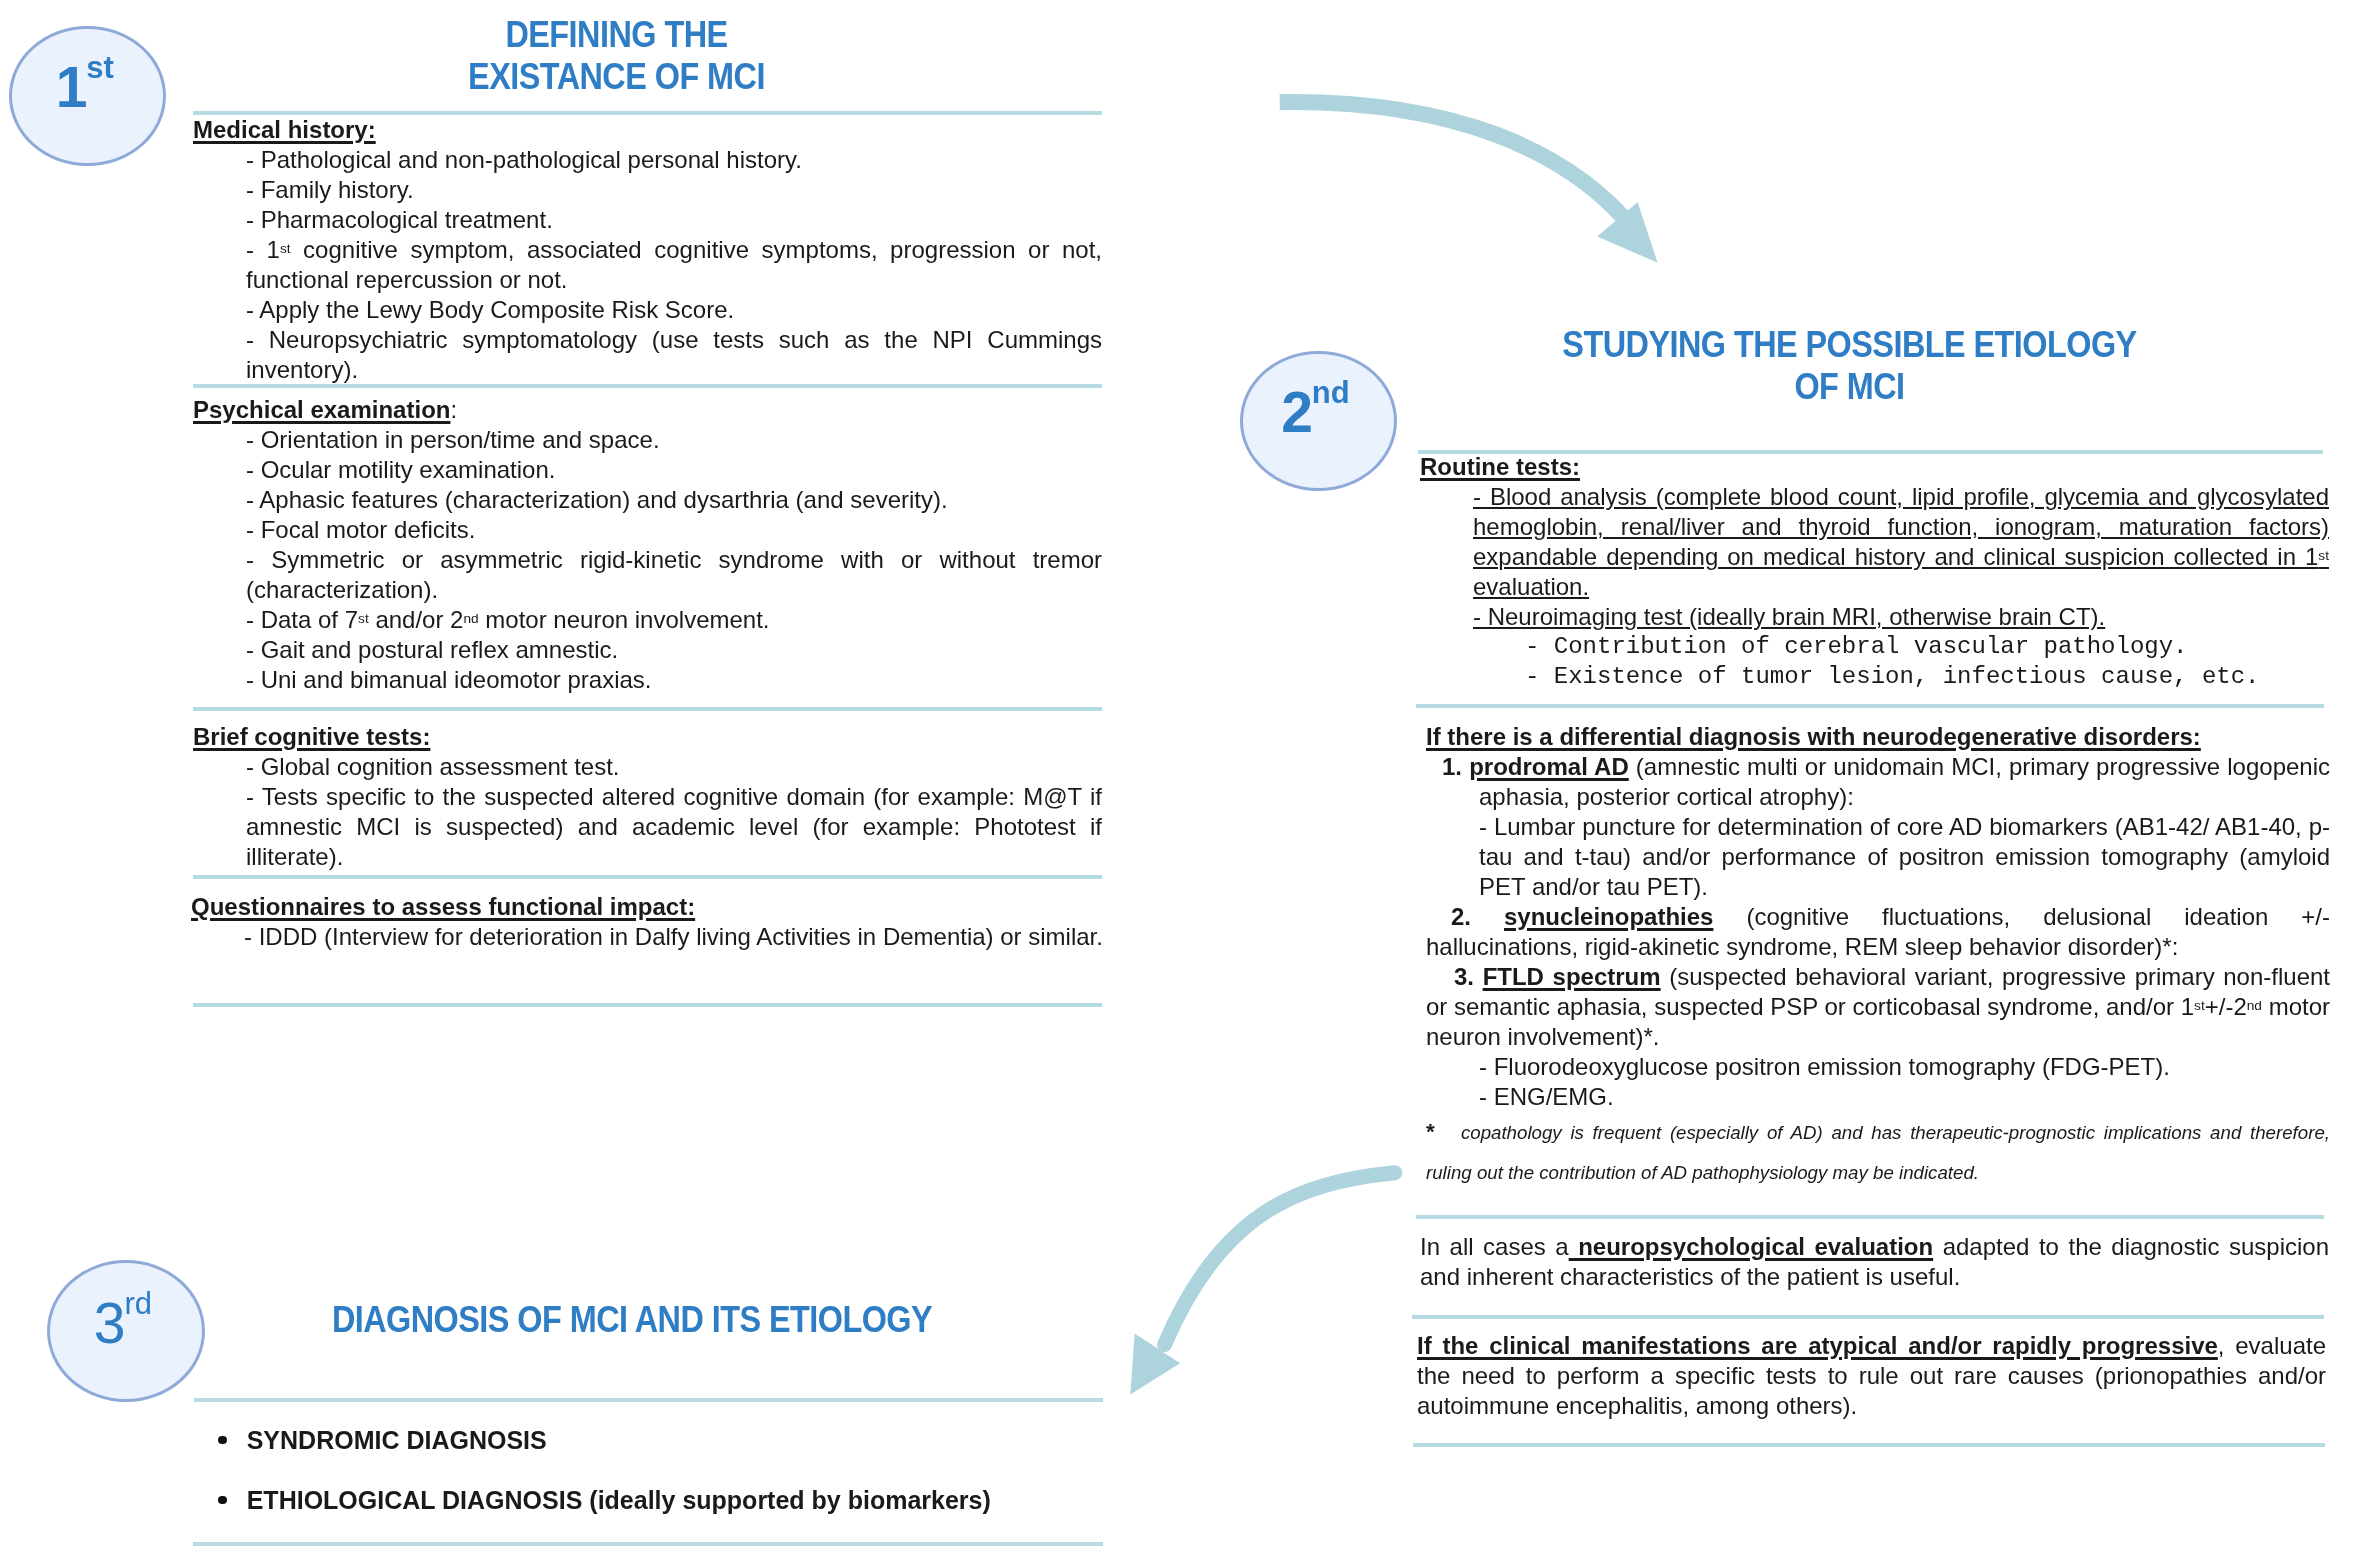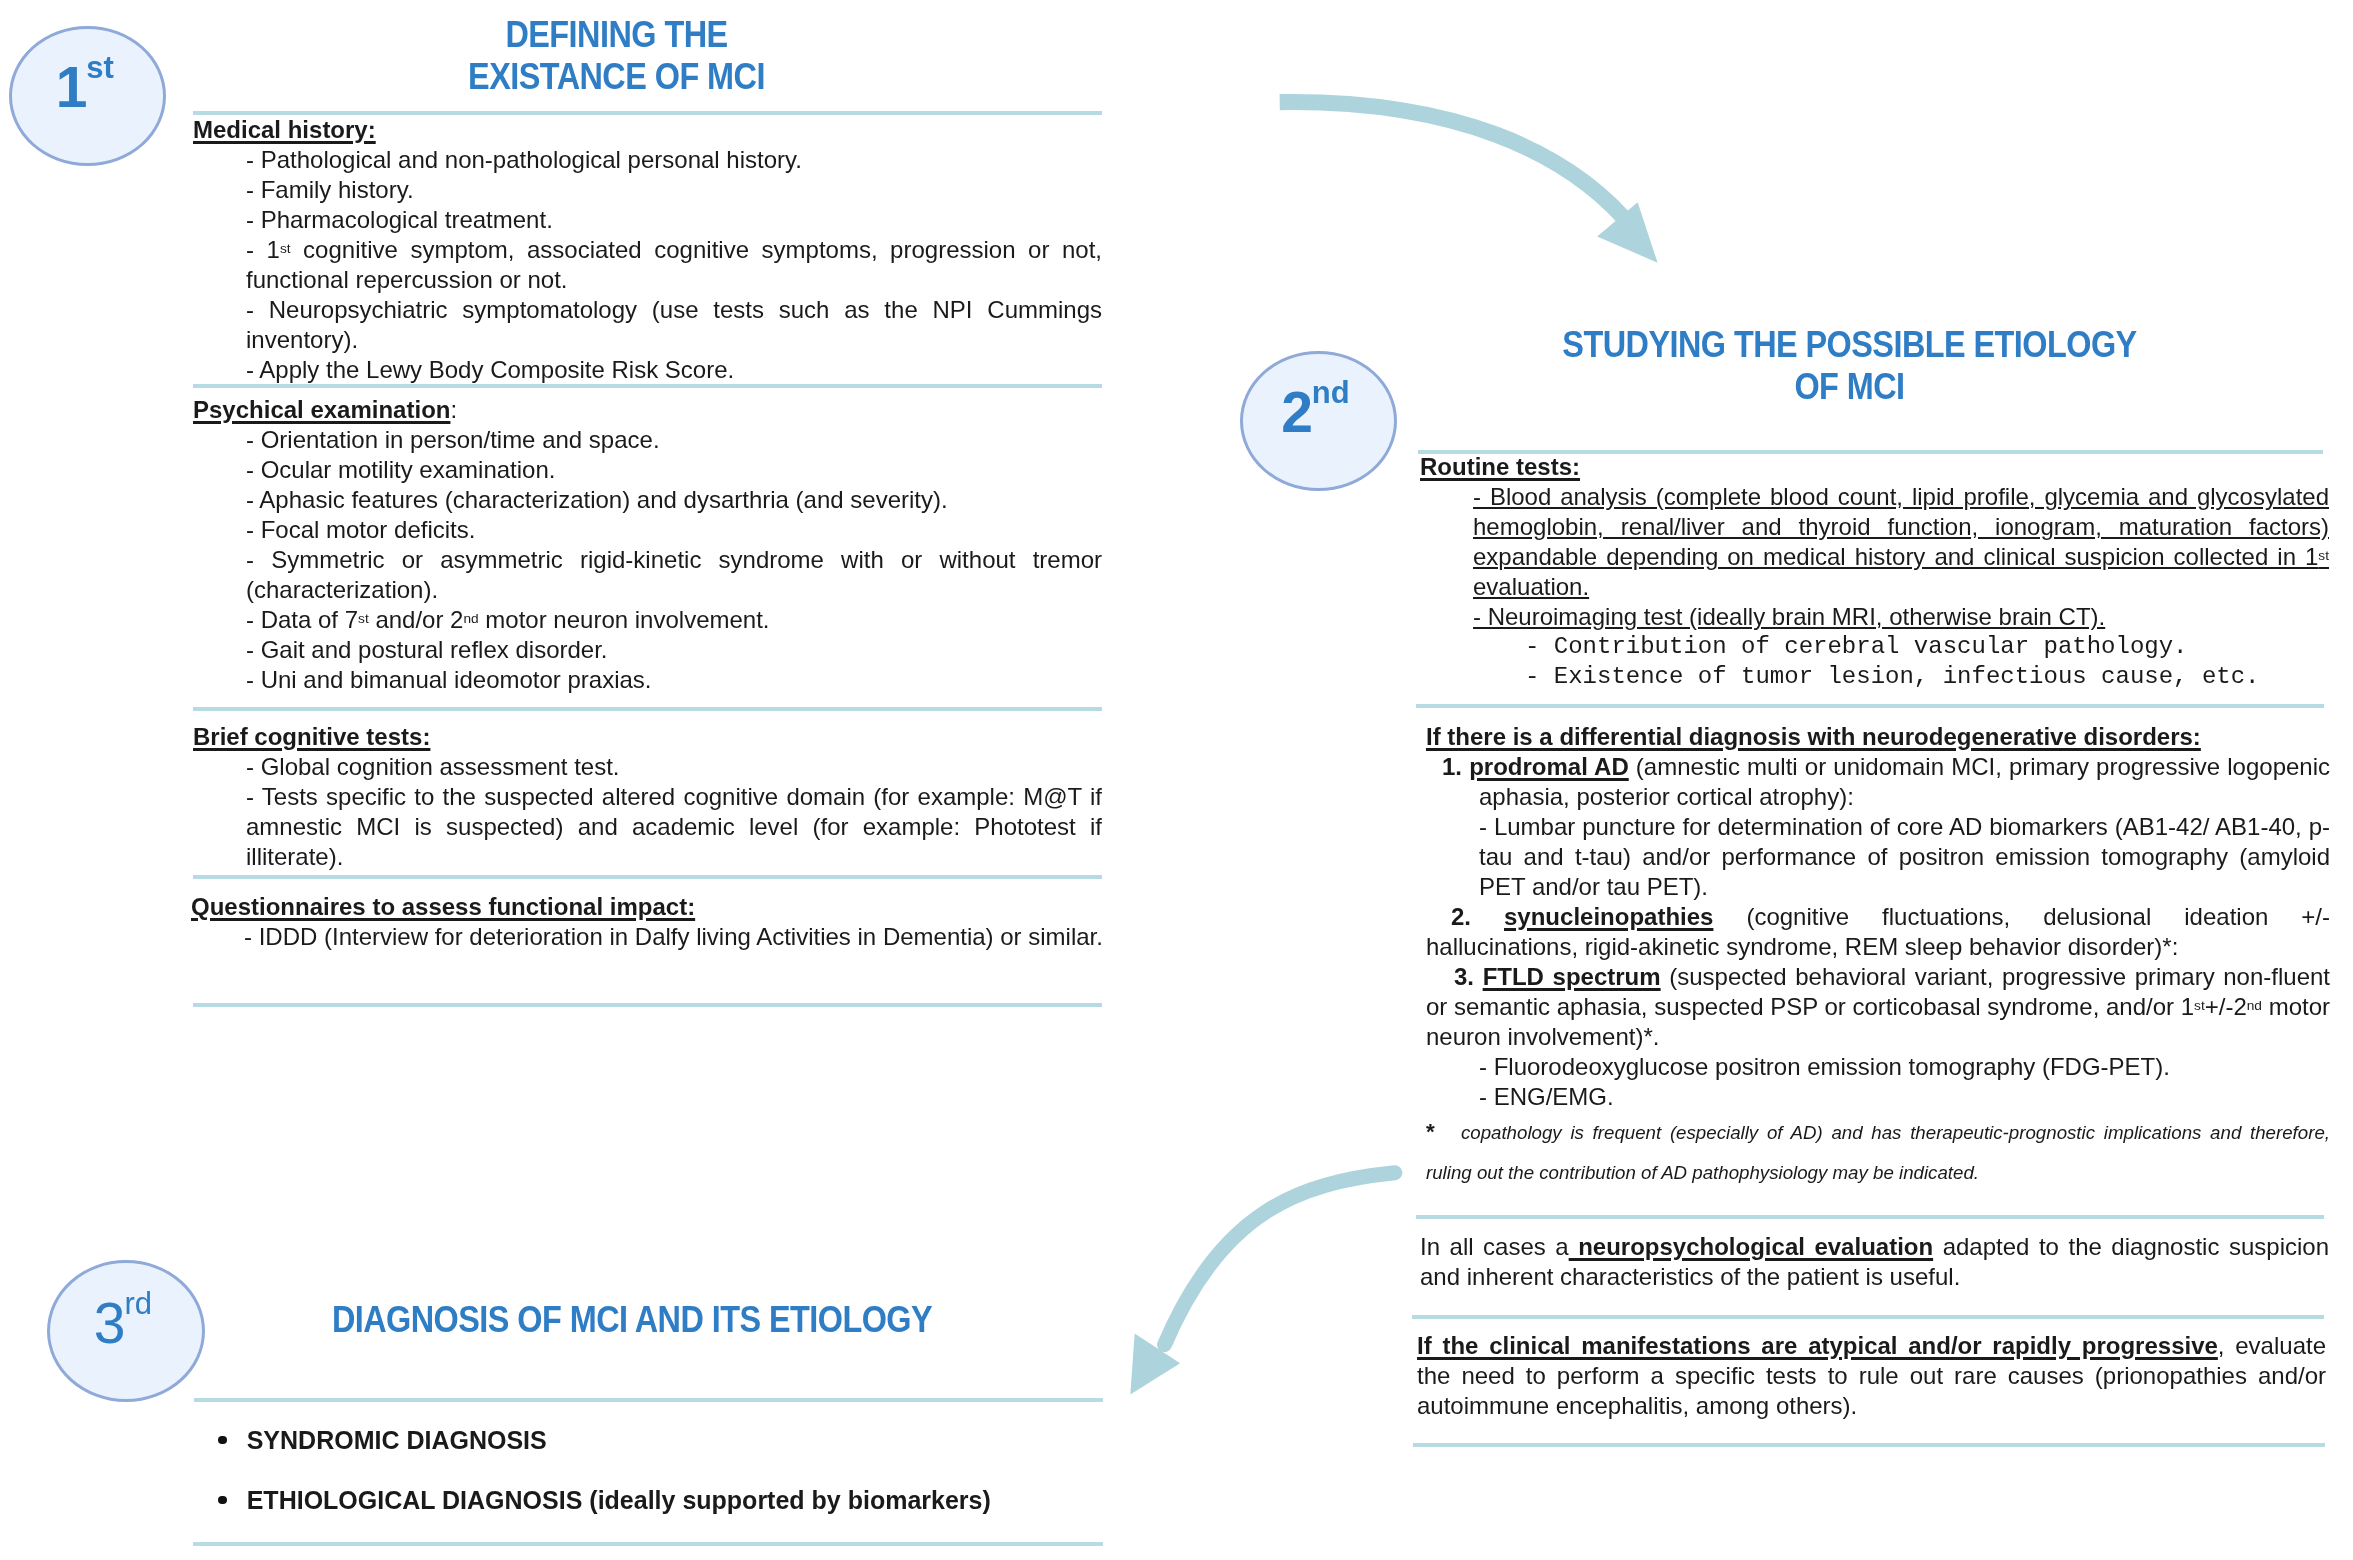--- a/index.html
+++ b/index.html
@@ -54,34 +54,34 @@
   <div>EXISTANCE OF MCI</div>
 </div>
 <div class="divider" style="left:193px;top:111px;width:909px;"></div>
 
 <div class="block" style="left:193px;top:115px;width:909px;">
   <span class="head">Medical history:</span>
   <span class="item ind1">- Pathological and non-pathological personal history.</span>
   <span class="item ind1">- Family history.</span>
   <span class="item ind1">- Pharmacological treatment.</span>
   <span class="item ind1"><span>- 1</span><sup class="s">st</sup><span> cognitive symptom, associated cognitive symptoms, progression or not, functional repercussion or not.</span></span>
+  <span class="item ind1">- Apply the Lewy Body Composite Risk Score.</span>
   <span class="item ind1">- Neuropsychiatric symptomatology (use tests such as the NPI Cummings inventory).</span>
-  <span class="item ind1">- Apply the Lewy Body Composite Risk Score.</span>
 </div>
 <div class="divider" style="left:193px;top:384px;width:909px;"></div>
 
 <div class="block" style="left:193px;top:395px;width:909px;">
   <span class="head">Psychical examination</span><span>:</span>
   <span class="item ind1">- Orientation in person/time and space.</span>
   <span class="item ind1">- Ocular motility examination.</span>
   <span class="item ind1">- Aphasic features (characterization) and dysarthria (and severity).</span>
   <span class="item ind1">- Focal motor deficits.</span>
   <span class="item ind1">- Symmetric or asymmetric rigid-kinetic syndrome with or without tremor (characterization).</span>
   <span class="item ind1"><span>- Data of 7</span><sup class="s">st</sup><span> and/or 2</span><sup class="s">nd</sup><span> motor neuron involvement.</span></span>
-  <span class="item ind1">- Gait and postural reflex disorder.</span>
+  <span class="item ind1">- Gait and postural reflex amnestic.</span>
   <span class="item ind1">- Uni and bimanual ideomotor praxias.</span>
 </div>
 <div class="divider" style="left:193px;top:707px;width:909px;"></div>
 
 <div class="block" style="left:193px;top:722px;width:909px;">
   <span class="head">Brief cognitive tests:</span>
   <span class="item ind1">- Global cognition assessment test.</span>
   <span class="item ind1">- Tests specific to the suspected altered cognitive domain (for example: M@T if amnestic MCI is suspected) and academic level (for example: Phototest if illiterate).</span>
 </div>
 <div class="divider" style="left:193px;top:875px;width:909px;"></div>

